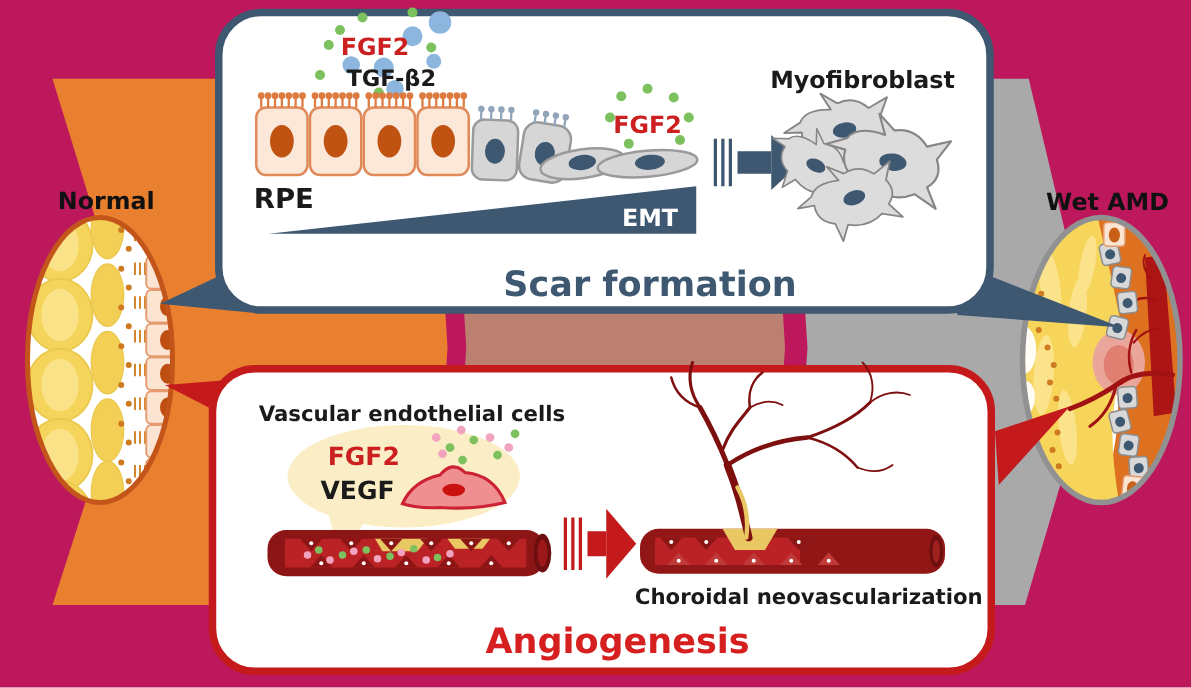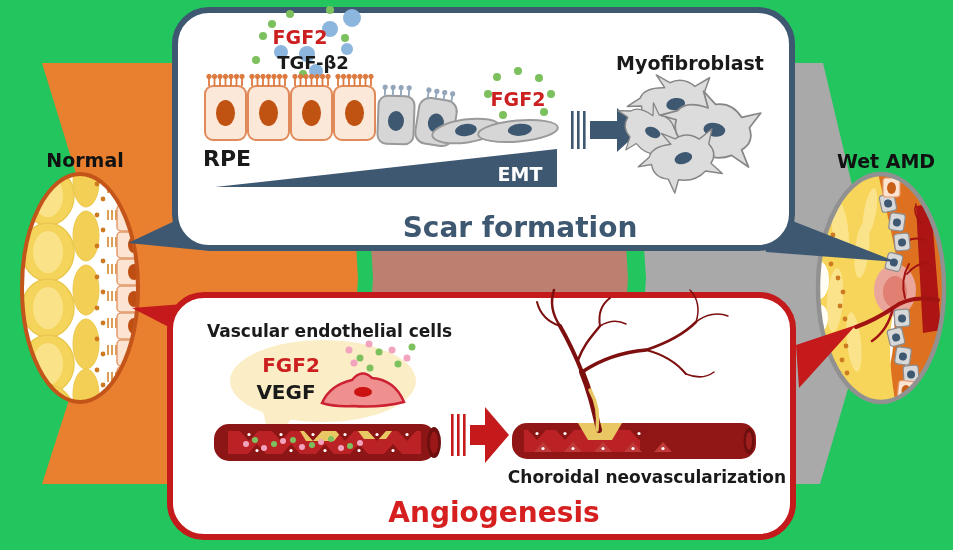--- a/index.html
+++ b/index.html
@@ -1,16 +1,16 @@
 <!DOCTYPE html>
 <html><head>
 <meta charset="utf-8">
 <style>
   html,body{margin:0;padding:0;background:#fff;}
-  #stage{position:relative;width:953px;height:550px;background:#22c55e;overflow:hidden;
+  #stage{position:relative;width:953px;height:550px;background:#be185d;overflow:hidden;
          font-family:"DejaVu Sans","Liberation Sans",sans-serif;}
   svg text{font-family:"DejaVu Sans","Liberation Sans",sans-serif;font-weight:bold;}
 </style>
 </head>
 <body>
 
 <div id="stage">
 <svg width="953" height="550" viewBox="0 0 953 550">
   <defs>
     <clipPath id="clipNormal">

